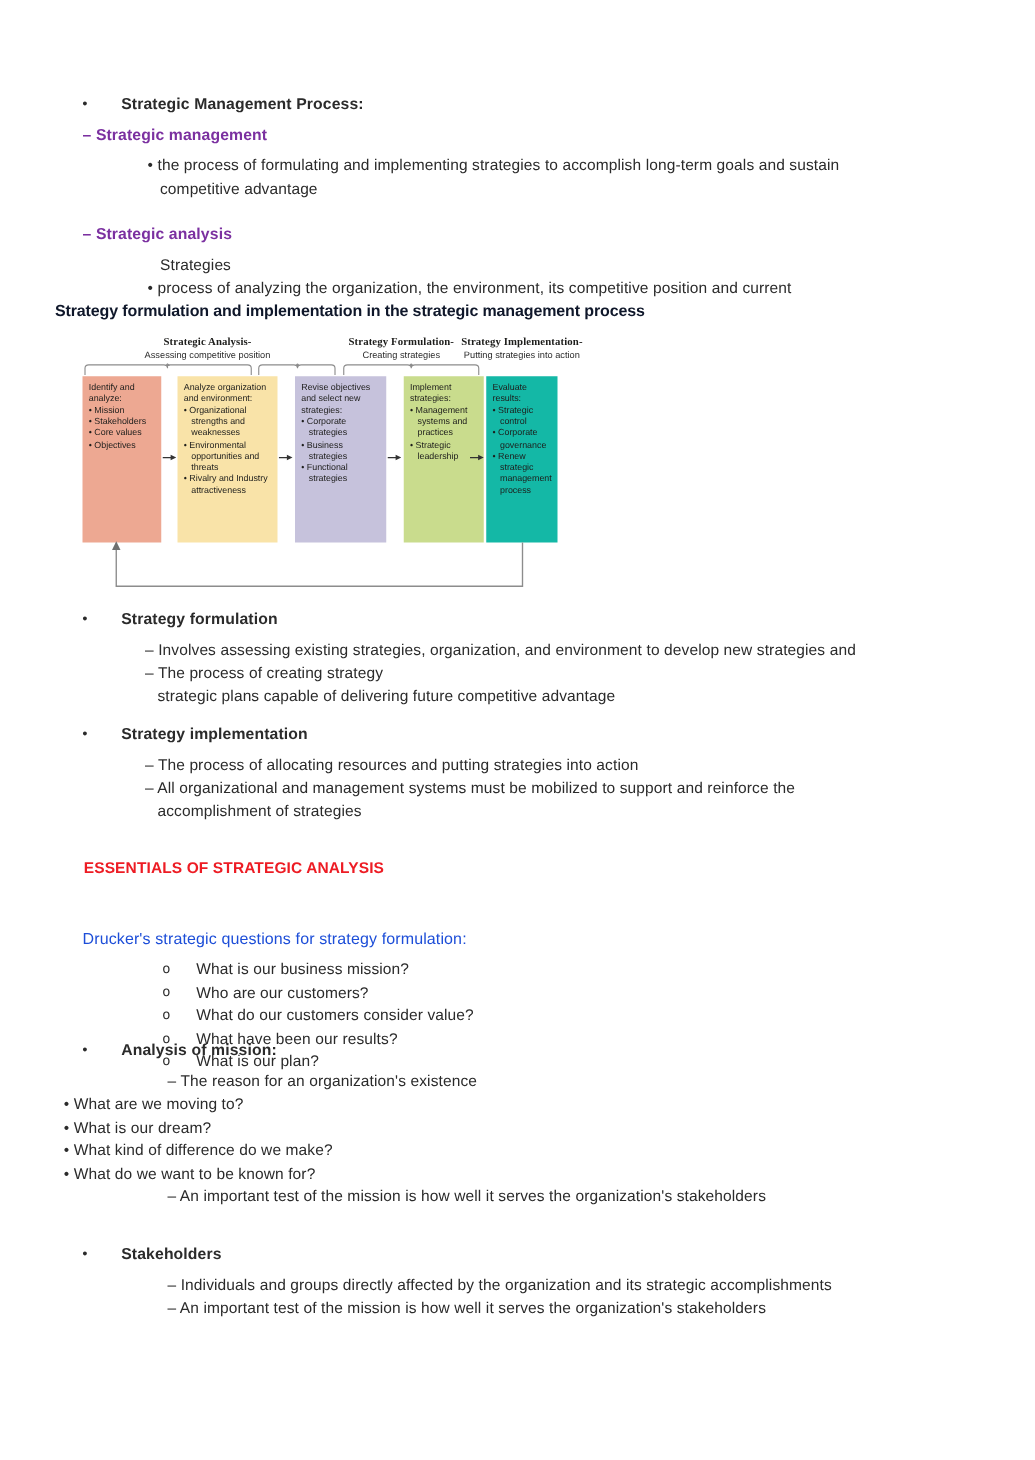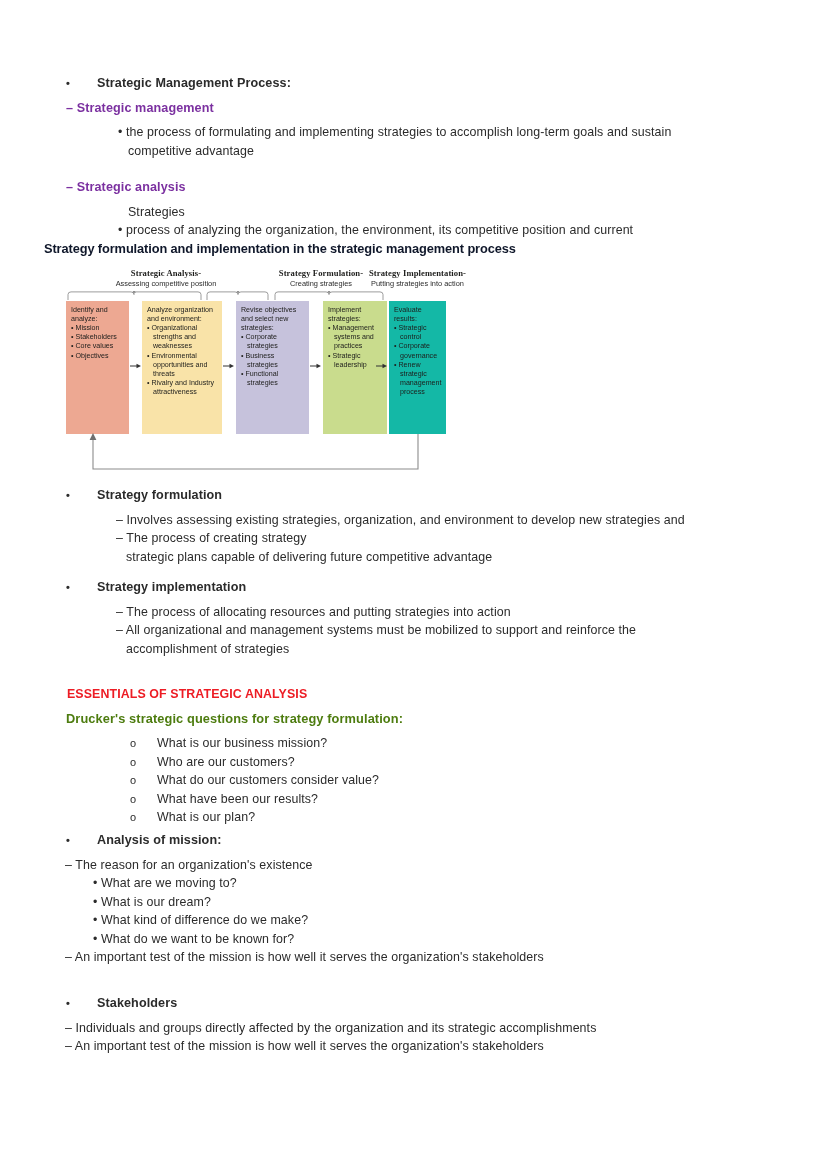--- a/index.html
+++ b/index.html
@@ -60,26 +60,27 @@
     padding-left: 128px;
     text-indent: -10px;
   }
   
   .dash2 {
     padding-left: 126px;
     text-indent: -10px;
   }
   
   .dash2b {
-    padding-left: 75px;
+    padding-left: 108px;
     text-indent: -10px;
+    margin-left: 36px;
   }
   
   .lvl3b {
-    padding-left: 103px;
+    padding-left: 61px;
     text-indent: -10px;
   }
   
   .circ {
     padding-left: 157px;
     position: relative;
   }
   .circ .o {
     position: absolute;
     left: 130px;
@@ -94,23 +95,24 @@
 
   .redhead {
     padding-left: 67px;
     color: #ed1c24;
     font-weight: bold;
     font-size: 12.4px;
     letter-spacing: 0.1px;
   }
   .blackhead {
     padding-left: 66px;
-    font-weight: bold;
+    font-weight: normal;
     font-size: 12.8px;
-    color: #4d7c0f;
+    color: #1d4ed8;
+    margin-top: 32px;
   }
 
   
   .figtitle {
     padding-left: 44px;
     font-weight: bold;
     font-size: 12.8px;
     color: #0f172a;
     letter-spacing: -0.1px;
   }

